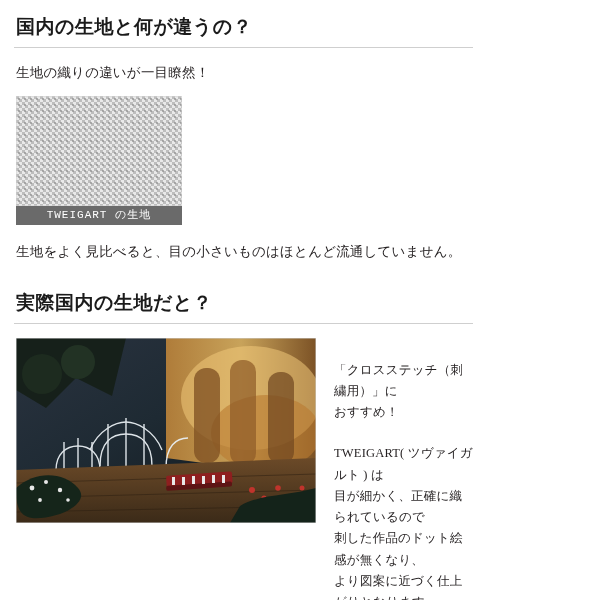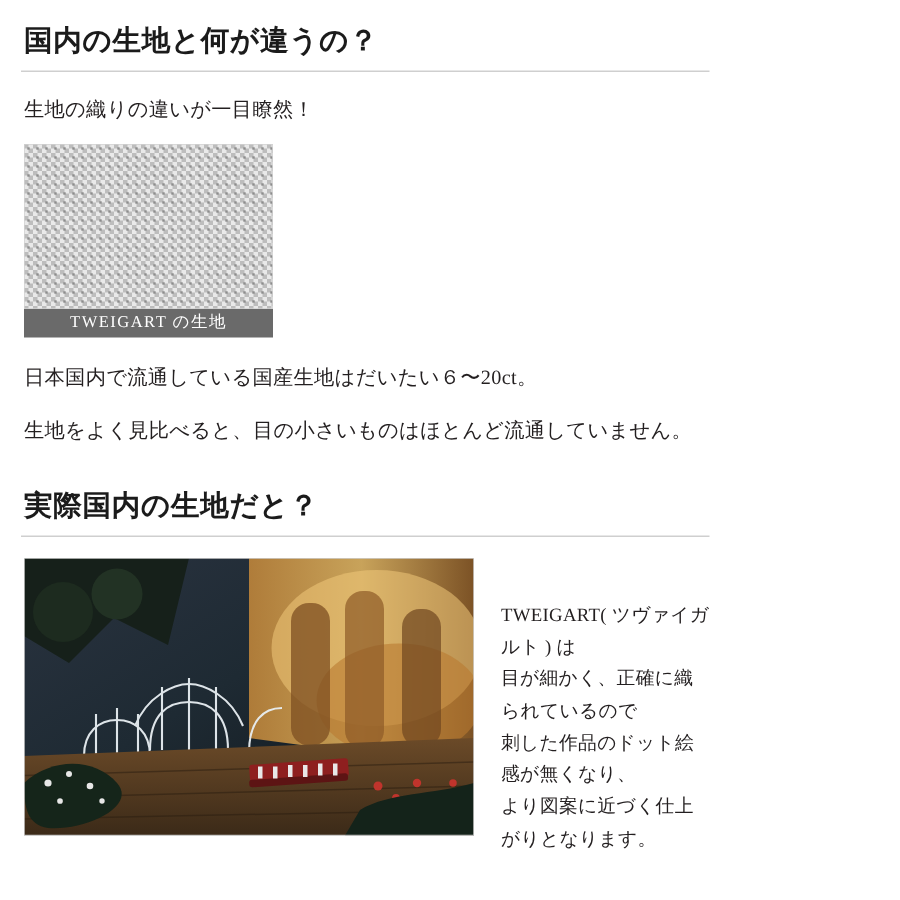--- a/index.html
+++ b/index.html
@@ -38,20 +38,21 @@
     font-size: 13.5px;
     line-height: 1.65;
     margin: 0 0 12px 2px;
     color: #231f20;
     letter-spacing: 0.2px;
   }
   .swatch-row {
     display: flex;
     gap: 14px;
     margin: 6px 0 16px 2px;
+    font-family: Liberation Mono, monospace;
   }
   .swatch {
     width: 166px;
   }
   .swatch-img {
     width: 166px;
     height: 110px;
     display: block;
   }
   .swatch-caption {
@@ -117,21 +118,20 @@
         </defs>
         <rect x="0" y="0" width="166" height="110" fill="url(#fineweave)"></rect>
         <rect x="0" y="0" width="166" height="110" fill="none" stroke="#d2d2d2" stroke-width="1"></rect>
       </svg>
       <div class="swatch-caption">TWEIGART の生地</div>
     </div>
 
 
   </div>
 
-  <p class="body-text">日本国内で流通している国産生地はだいたい６〜20ct。</p>
   <p class="body-text">生地をよく見比べると、目の小さいものはほとんど流通していません。</p>
 
   <h2 class="section-title">実際国内の生地だと？</h2>
   <hr class="rule">
 
   <div class="usage-block">
 
     <div class="photo">
       <svg width="300" height="185" viewBox="0 0 300 185" preserveAspectRatio="none">
         <defs>
@@ -204,20 +204,22 @@
             <circle cx="262" cy="150" r="2.8"></circle>
           <circle cx="274" cy="162" r="3.2"></circle>
             <circle cx="286" cy="150" r="2.5"></circle>
         </g>
         <path d="M224 168 C244 156 272 158 300 150 L300 185 L214 185 Z" fill="#14231a"></path>
         <rect x="0" y="0" width="300" height="185" fill="none" stroke="#cfcfcf" stroke-width="1"></rect>
       </svg>
     </div>
 
     <div class="usage-text">
+      <p style="white-space: pre-line;">「クロスステッチ（刺繍用）」に
+おすすめ！</p>
       <div class="spacer-sm"></div>
       <p class="tight" style="white-space: pre-line;">TWEIGART( ツヴァイガルト ) は
 目が細かく、正確に織られているので
 刺した作品のドット絵感が無くなり、
 より図案に近づく仕上がりとなります。</p>
     </div>
 
   </div>
 
 </div>

